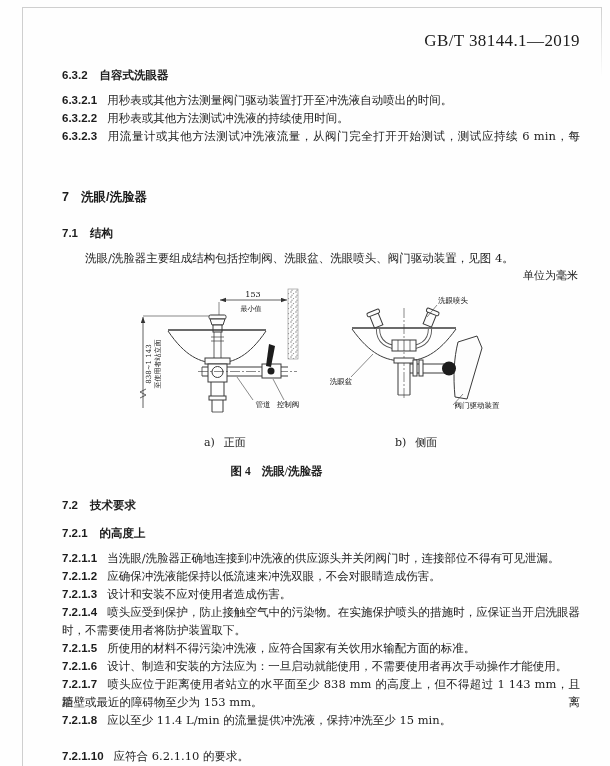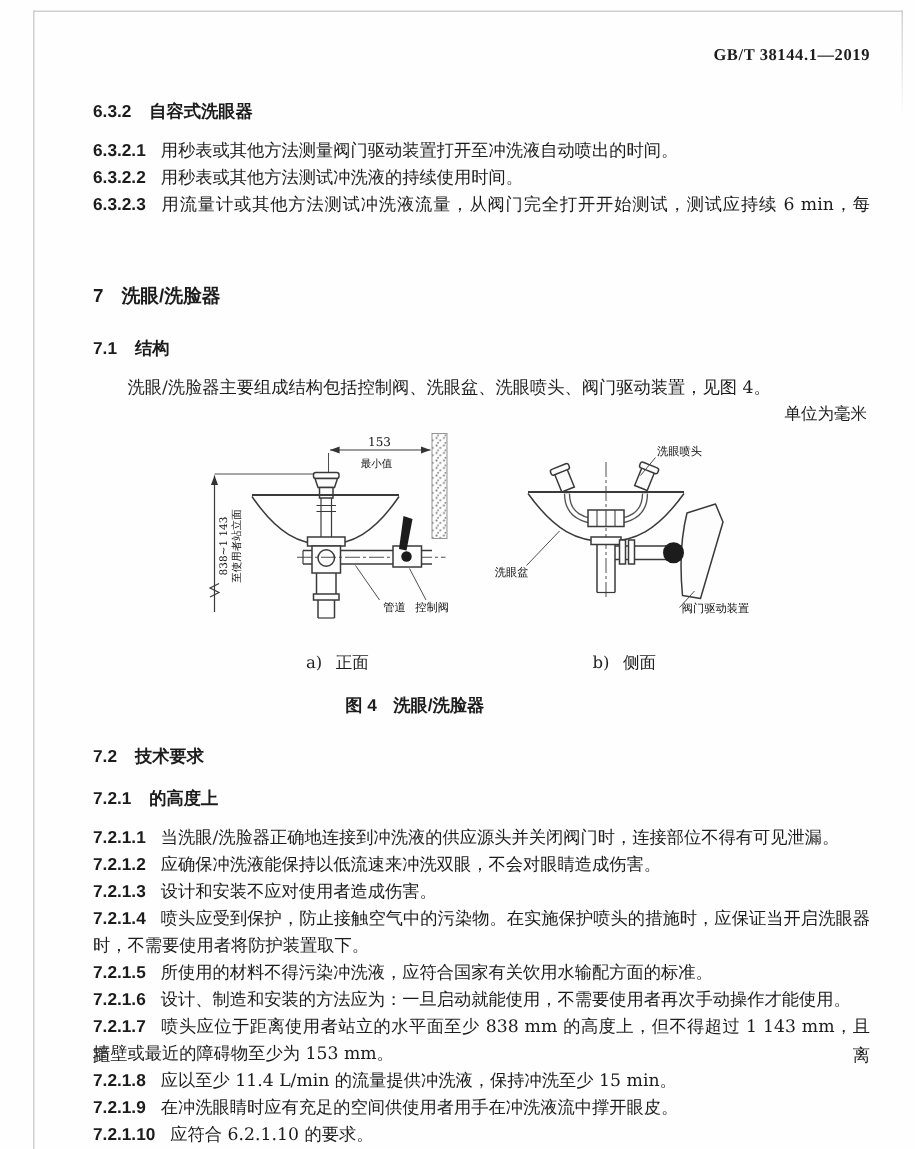--- a/index.html
+++ b/index.html
@@ -4,36 +4,36 @@
 <style>
   html,body{margin:0;padding:0;}
   body{background:#ffffff;width:610px;height:766px;position:relative;overflow:hidden;
        font-family:"DejaVu Serif","Liberation Serif",serif;color:#1c1c1c;}
   .page{position:absolute;inset:0;background:#fefefe;}
   
   .edge-left{position:absolute;left:22px;top:7px;width:1px;height:759px;background:#cfcfcf;}
   .edge-top{position:absolute;left:22px;top:7px;width:580px;height:1px;background:#cfcfcf;}
   .edge-right{position:absolute;left:601px;top:7px;width:1px;height:70px;
               background:linear-gradient(#cfcfcf,rgba(207,207,207,0));}
-  .doc-header{position:absolute;top:31px;right:30px;font-size:11px;font-weight:700;
+  .doc-header{position:absolute;top:31px;right:30px;font-size:17px;font-weight:400;
               font-family:"Liberation Serif","DejaVu Serif",serif;letter-spacing:.4px;text-align:right;}
   
   .blk{position:absolute;left:62px;width:518px;font-size:11.5px;line-height:18px;}
   .num{font-family:"Liberation Sans","DejaVu Sans",sans-serif;font-weight:700;margin-right:10px;margin-top:26px;}
   .h{font-family:"Liberation Sans","DejaVu Sans",sans-serif;font-weight:700;font-size:11.5px;}
   .h .title{margin-left:2px;}
   .h7{font-size:12.5px;}
   .full{text-align:justify;text-align-last:justify;}
   .indent{padding-left:23px;}
   .unit-note{position:absolute;right:32px;top:268px;font-size:11px;}
   
   .subcap{position:absolute;top:433px;font-size:11px;line-height:18px;}
   .subcap .cap-title{font-family:"Liberation Sans","DejaVu Sans",sans-serif;font-weight:400;margin-left:9px;}
   .figcap{position:absolute;top:462px;left:0;width:553px;text-align:center;font-size:11.5px;
-          font-family:Liberation Sans, sans-serif;font-weight:700;line-height:18px;}
+          font-family:Liberation Serif, serif;font-weight:700;line-height:18px;}
   .figcap .fig-title{margin-left:11px;}
   svg{position:absolute;left:0;top:286px;}
   svg text{fill:#111;}
   .lab{font-size:7.5px;font-family:"DejaVu Serif",serif;}
   .dimnum{font-size:8px;font-family:"DejaVu Serif",serif;}
   .dimsm{font-size:7px;font-family:"DejaVu Serif",serif;}
 </style>
 </head>
 <body>
 
@@ -246,19 +246,16 @@
   </div>
   <div class="blk full" style="top:675px">
     <span class="num">7.2.1.7</span><span>喷头应位于距离使用者站立的水平面至少 838 mm 的高度上，但不得超过 1 143 mm，且距离</span>
   </div>
   <div class="blk" style="top:693px">
     <span>墙壁或最近的障碍物至少为 153 mm。</span>
   </div>
   <div class="blk" style="top:711px">
     <span class="num">7.2.1.8</span><span>应以至少 11.4 L/min 的流量提供冲洗液，保持冲洗至少 15 min。</span>
   </div>
-  <div class="blk" style="top:729px">
-    <span class="num">7.2.1.9</span><span>在冲洗眼睛时应有充足的空间供使用者用手在冲洗液流中撑开眼皮。</span>
-  </div>
   <div class="blk" style="top:747px">
     <span class="num">7.2.1.10</span><span>应符合 6.2.1.10 的要求。</span>
   </div>
 </div>
 
 </body></html>

